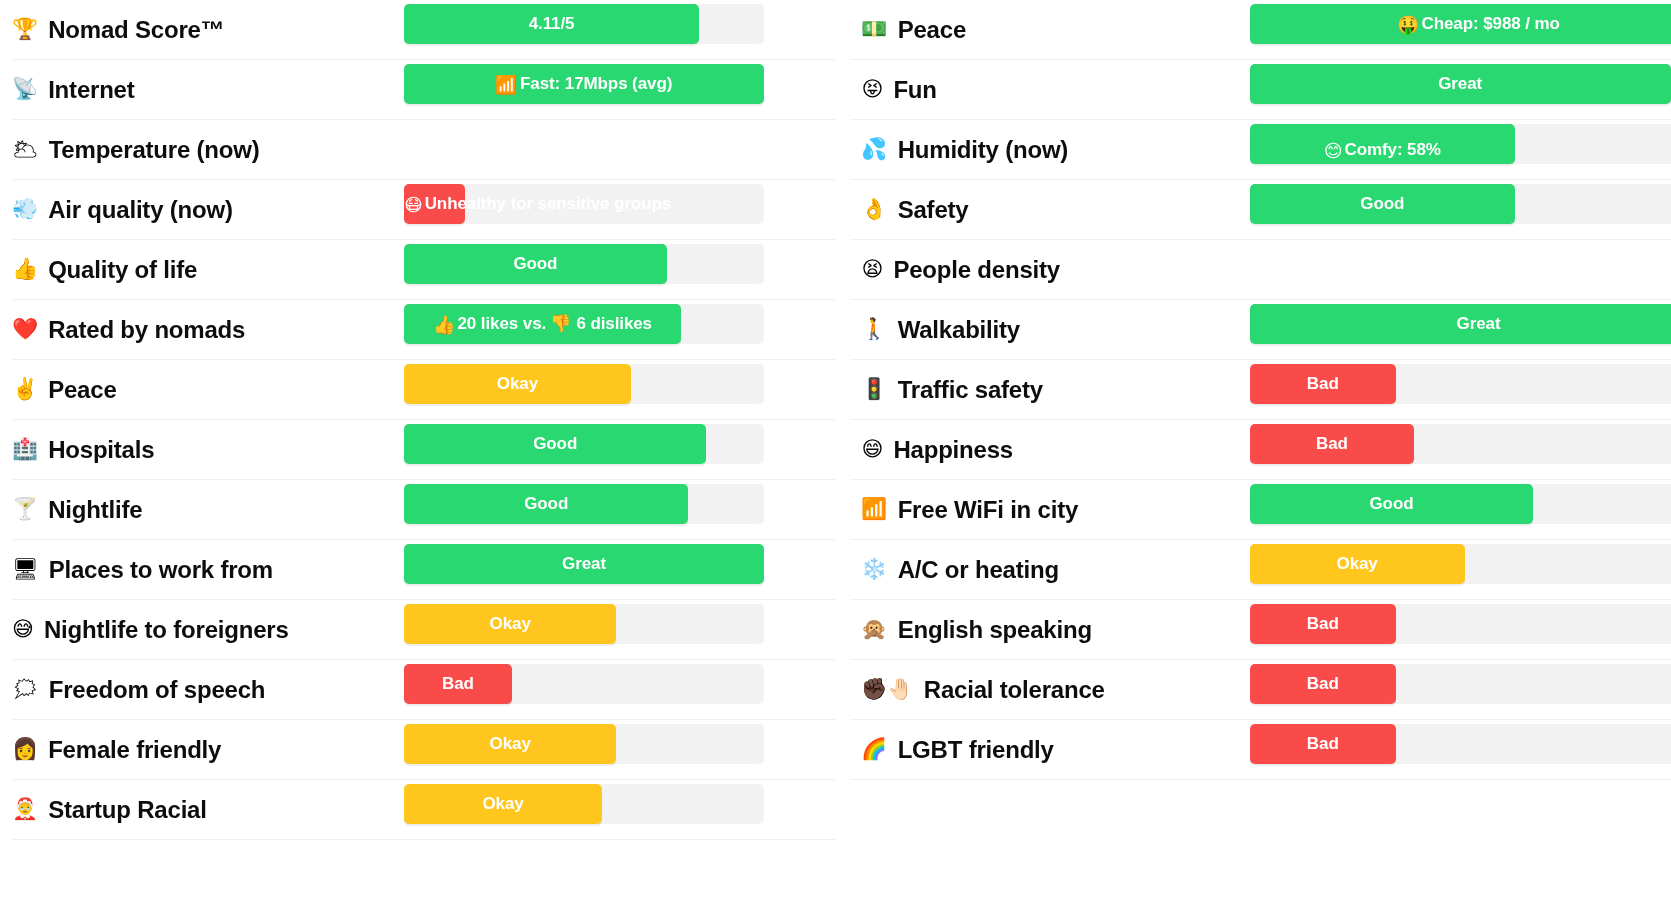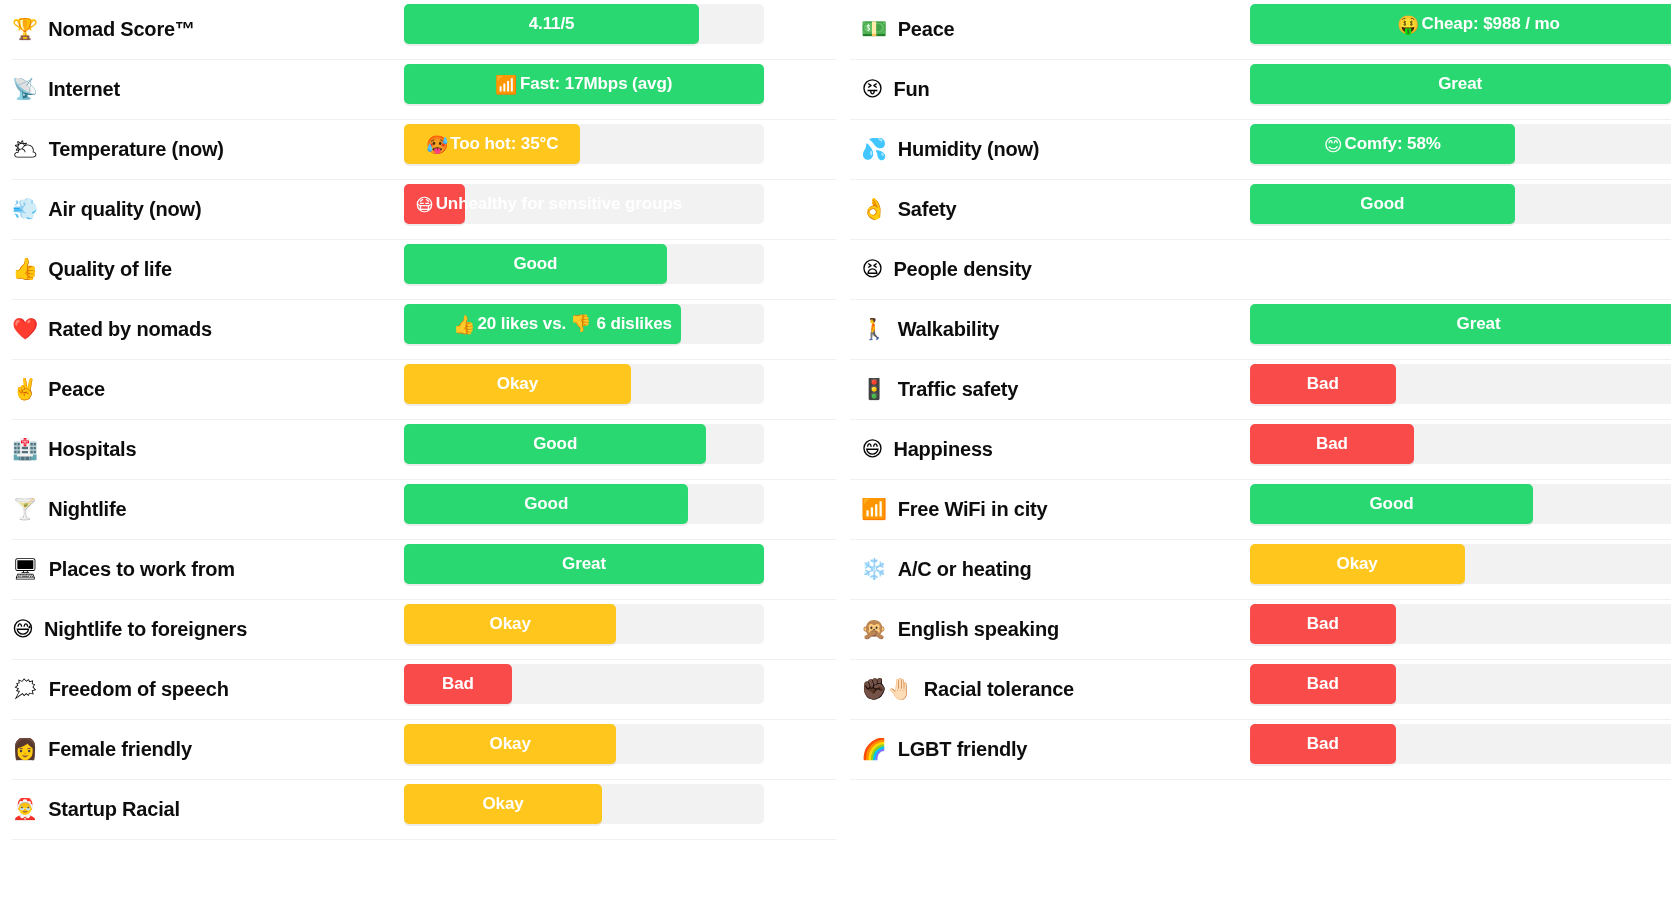--- a/index.html
+++ b/index.html
@@ -57,21 +57,21 @@
     font-family: "DejaVu Sans", sans-serif;
     font-size: 21px;
     line-height: 1;
     margin-right: 10px;
     flex: 0 0 auto;
     display: inline-block;
     filter: saturate(1.15);
   }
 
   .label-text {
-    font-size: 20px;
+    font-size: 24px;
     font-weight: bold;
     color: #0d0d0d;
     letter-spacing: -0.2px;
     white-space: nowrap;
   }
 
   
   .bar-wrap {
     position: relative;
     flex: 1 1 auto;
@@ -152,36 +152,30 @@
             <div class="fill green" style="width: 100%;"></div>
             <div class="fill-label" style="width: 100%;"><span class="emj">📶</span><span>Fast: 17Mbps (avg)</span></div>
           </div>
         </div>
       </div>
       <div class="row">
         <div class="label">
           <span class="emoji">🌥</span>
           <span class="label-text">Temperature (now)</span>
         </div>
-        <div class="bar-wrap">
-          <div class="track">
-            <div class="fill yellow" style="width: 49%;"></div>
-            <div class="fill-label" style="width: 49%;"><span class="emj">🥵</span><span>Too hot: 35°C</span></div>
-          </div>
-        </div>
       </div>
       <div class="row">
         <div class="label">
           <span class="emoji">💨</span>
           <span class="label-text">Air quality (now)</span>
         </div>
         <div class="bar-wrap">
           <div class="track">
             <div class="fill red" style="width: 17%;"></div>
-            <div class="fill-label" style="width: 17%; margin-left: 11px;"><span class="emj">😷</span><span>Unhealthy for sensitive groups</span></div>
+            <div class="fill-label" style="width: 17%;"><span class="emj">😷</span><span>Unhealthy for sensitive groups</span></div>
           </div>
         </div>
       </div>
       <div class="row">
         <div class="label">
           <span class="emoji">👍</span>
           <span class="label-text">Quality of life</span>
         </div>
         <div class="bar-wrap">
           <div class="track">
@@ -191,21 +185,21 @@
         </div>
       </div>
       <div class="row">
         <div class="label">
           <span class="emoji">❤️</span>
           <span class="label-text">Rated by nomads</span>
         </div>
         <div class="bar-wrap">
           <div class="track">
             <div class="fill green" style="width: 77%;"></div>
-            <div class="fill-label" style="width: 77%; padding-left: 20px;"><span class="emj">👍</span><span>20 likes vs. 👎 6 dislikes</span></div>
+            <div class="fill-label" style="width: 77%;"><span class="emj">👍</span><span>20 likes vs. 👎 6 dislikes</span></div>
           </div>
         </div>
       </div>
       <div class="row">
         <div class="label">
           <span class="emoji">✌️</span>
           <span class="label-text">Peace</span>
         </div>
         <div class="bar-wrap">
           <div class="track">
@@ -325,21 +319,21 @@
         </div>
       </div>
       <div class="row">
         <div class="label">
           <span class="emoji">💦</span>
           <span class="label-text">Humidity (now)</span>
         </div>
         <div class="bar-wrap">
           <div class="track">
             <div class="fill green" style="width: 58%;"></div>
-            <div class="fill-label" style="width: 58%;"><span class="emj">😊</span><span>Comfy: 58%</span></div>
+            <div class="fill-label" style="width: 58%; margin-top: 6px;"><span class="emj">😊</span><span>Comfy: 58%</span></div>
           </div>
         </div>
       </div>
       <div class="row">
         <div class="label">
           <span class="emoji">👌</span>
           <span class="label-text">Safety</span>
         </div>
         <div class="bar-wrap">
           <div class="track">

